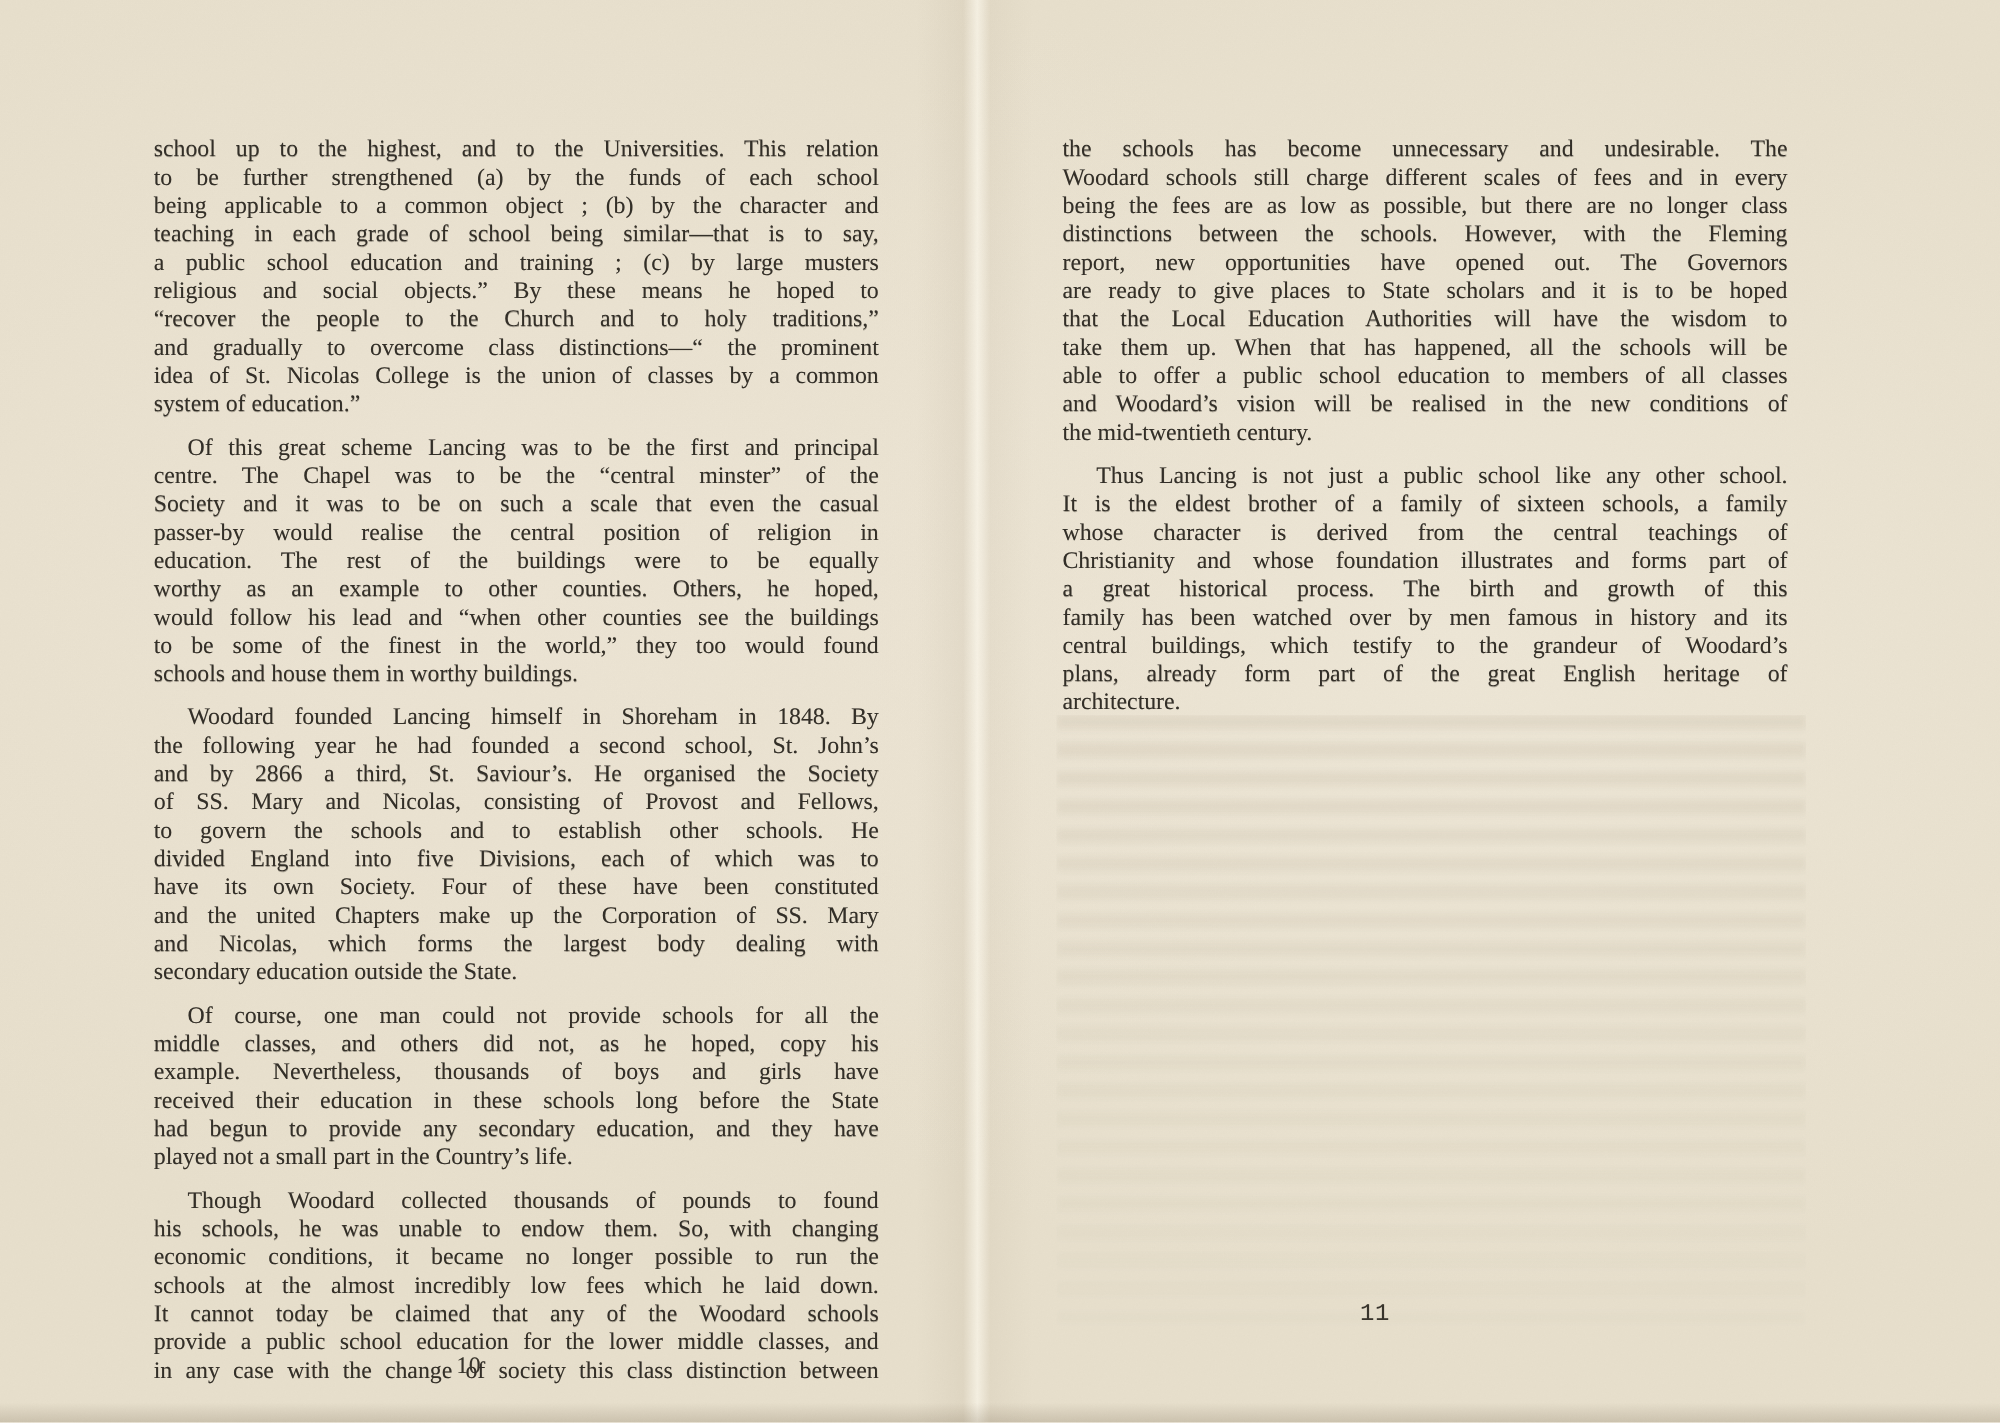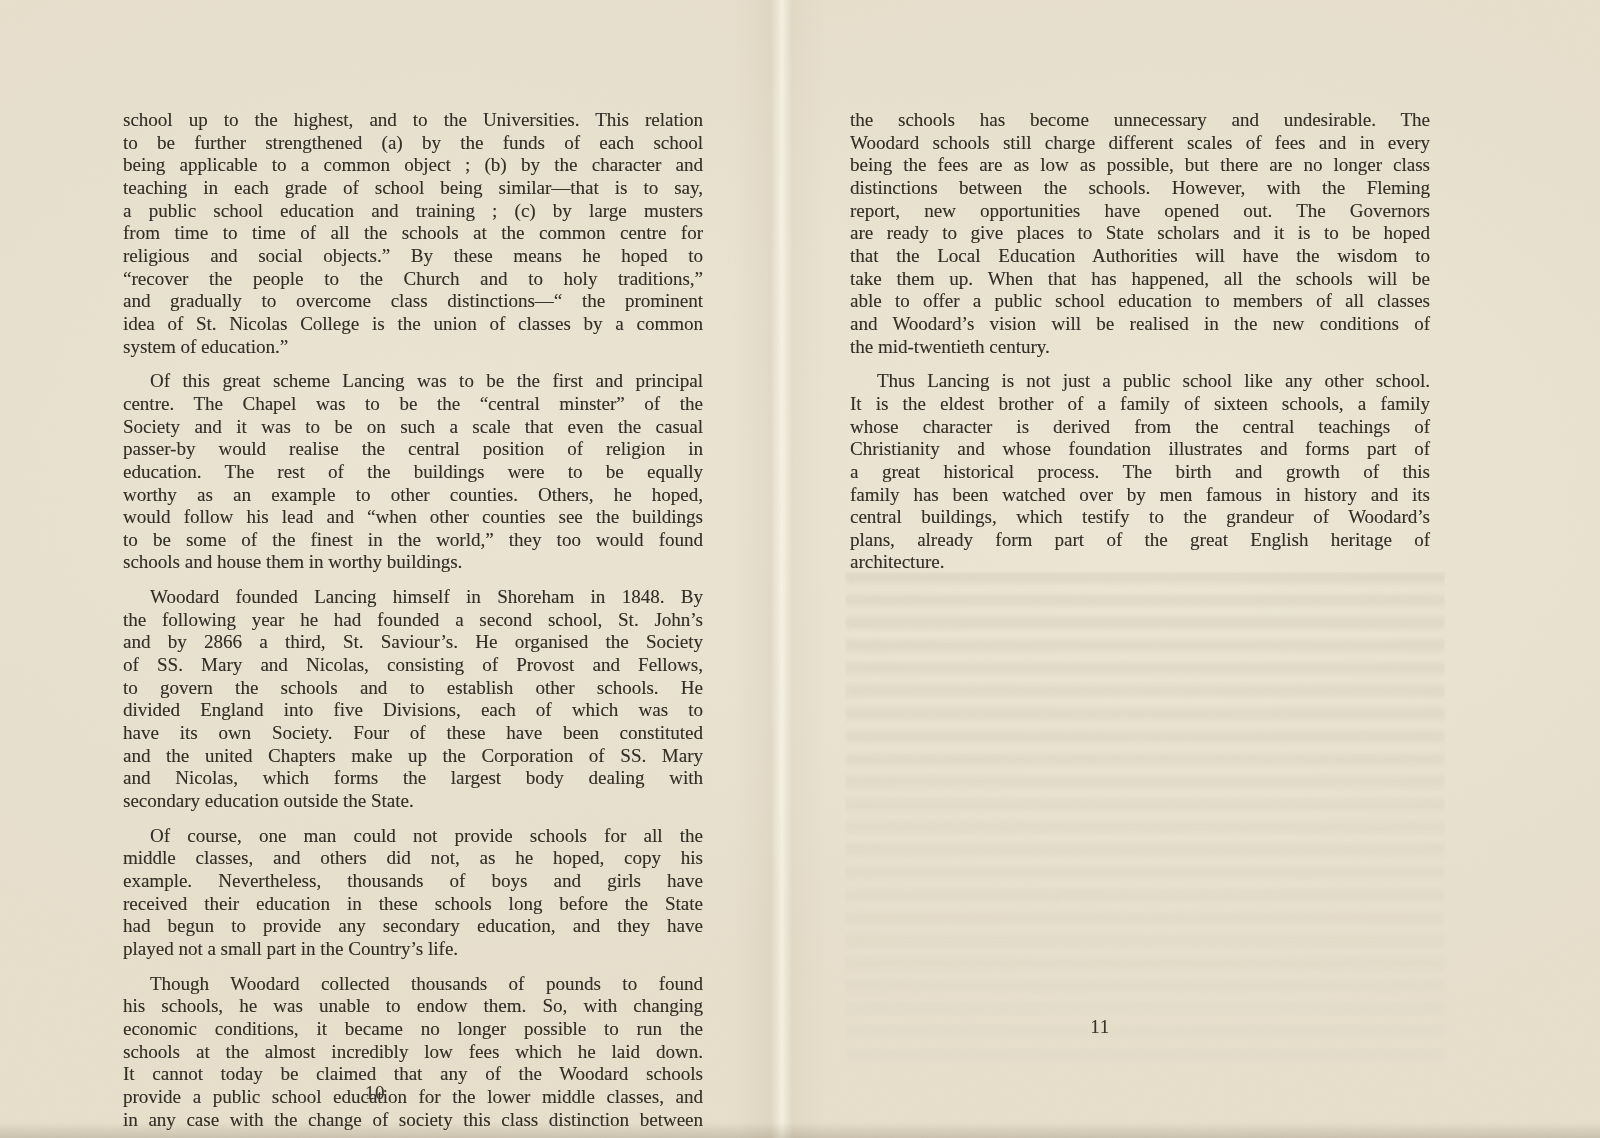--- a/index.html
+++ b/index.html
@@ -27,21 +27,21 @@
     text-align-last:justify;
   }
   .line.last{text-align-last:left;}
   .para.indent .line:first-child{text-indent:27px;}
   .page-number{
     position:absolute;width:604px;text-align:center;
     font-size:19px;letter-spacing:0.5px;color:#38342c;
     text-shadow:0.2px 0.2px 0.4px rgba(42,38,30,0.3);
   }
   #pn-left{left:73px;top:1082px;}
-  #pn-right{left:798px;top:1016px;}
+  #pn-right{left:798px;top:1040px;font-family:Liberation Mono, monospace;}
   .gutter{
     position:absolute;left:733px;top:0;width:94px;height:1138px;
     background:linear-gradient(to right,
       rgba(122,102,74,0) 0%,
       rgba(122,102,74,0.07) 40%,
       rgba(255,252,242,0.55) 52%,
       rgba(122,102,74,0.05) 63%,
       rgba(122,102,74,0) 100%);
     pointer-events:none;
   }
@@ -72,21 +72,20 @@
 <div class="spread">
 
   <div class="page">
     <div id="left-text" class="text-block">
         <div class="para">
           <div class="line">school up to the highest, and to the Universities.  This relation</div>
           <div class="line">to be further strengthened (a) by the funds of each school</div>
           <div class="line">being applicable to a common object ;  (b) by the character and</div>
           <div class="line">teaching in each grade of school being similar—that is to say,</div>
           <div class="line">a public school education and training ;  (c) by large musters</div>
-          <div class="line">from time to time of all the schools at the common centre for</div>
           <div class="line">religious and social objects.”  By these means he hoped to</div>
           <div class="line">“recover the people to the Church and to holy traditions,”</div>
           <div class="line">and gradually to overcome class distinctions—“ the prominent</div>
           <div class="line">idea of St. Nicolas College is the union of classes by a common</div>
           <div class="line last">system of education.”</div>
         </div>
         <div class="para indent">
           <div class="line">Of this great scheme Lancing was to be the first and principal</div>
           <div class="line">centre.  The Chapel was to be the “central minster” of the</div>
           <div class="line">Society and it was to be on such a scale that even the casual</div>

